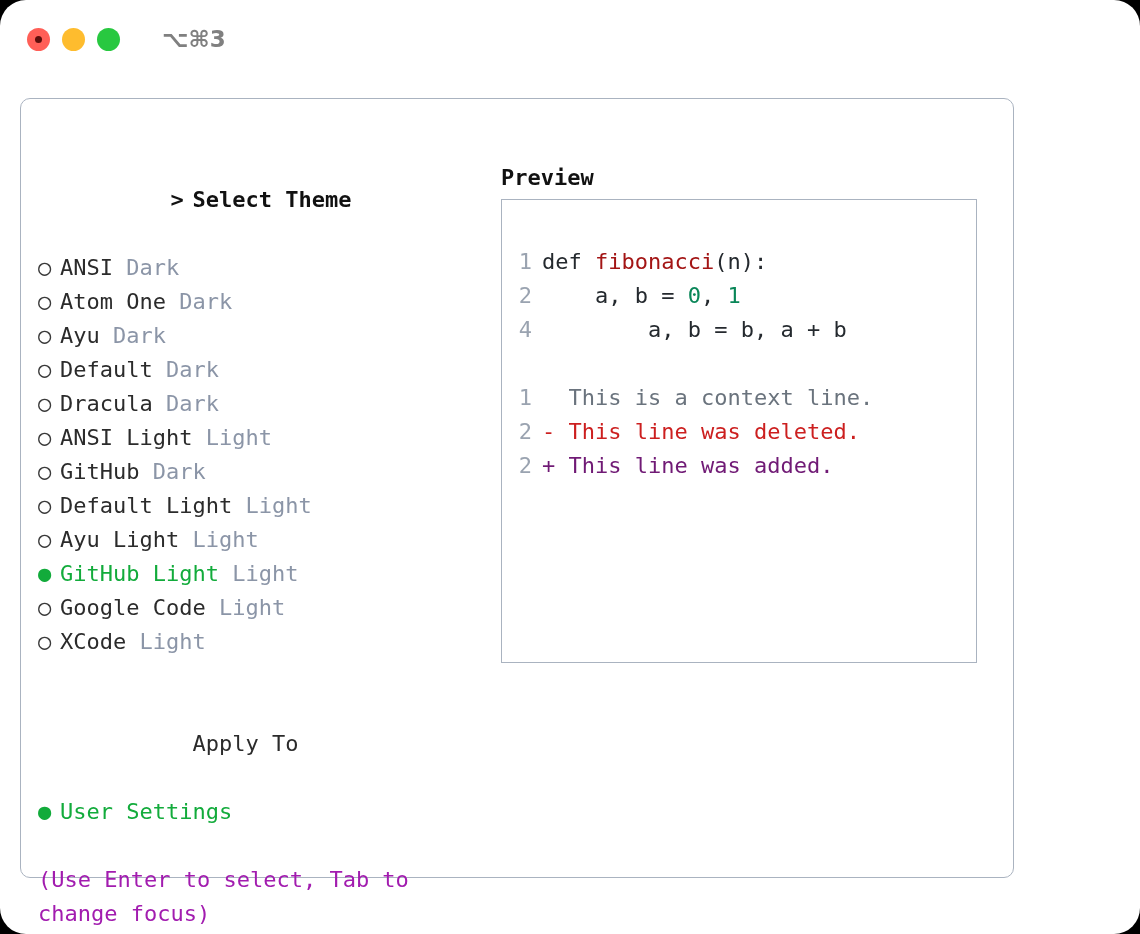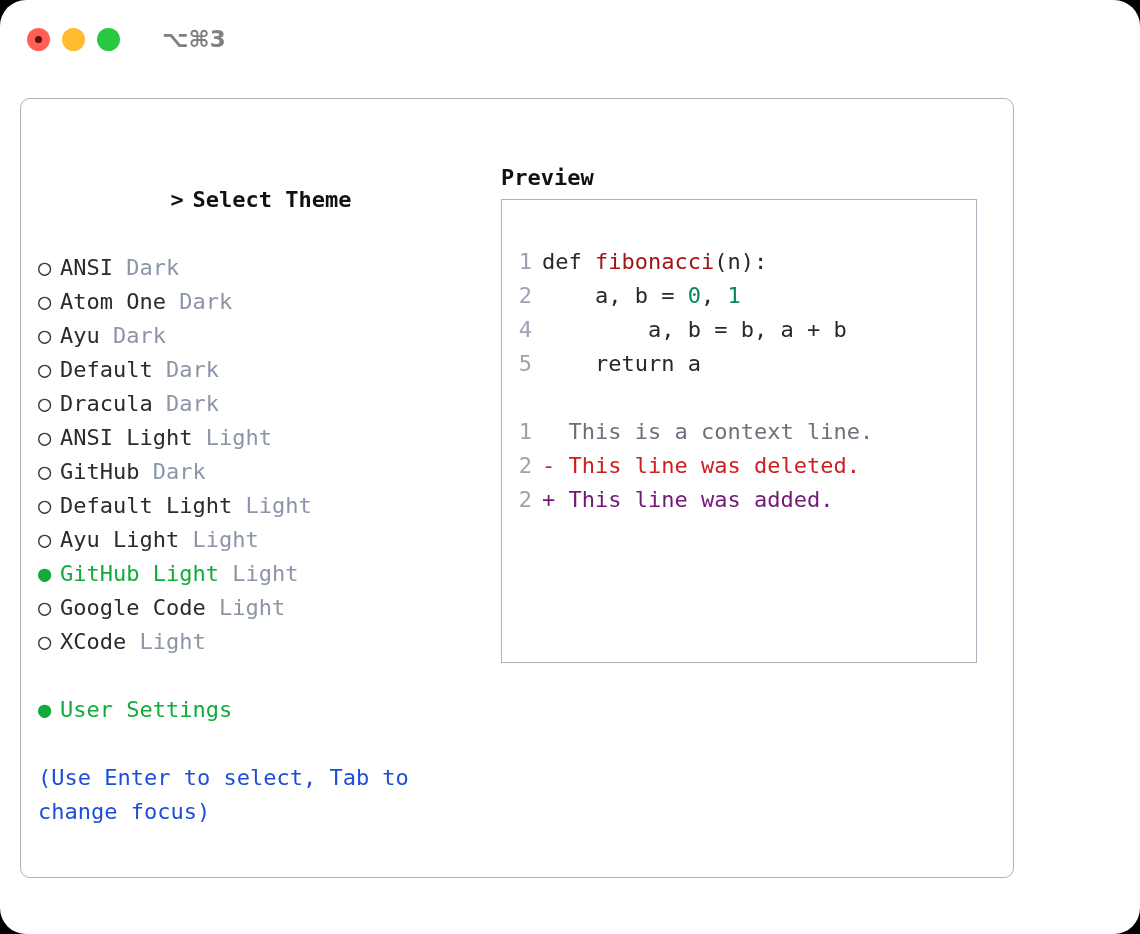--- a/index.html
+++ b/index.html
@@ -120,21 +120,21 @@
 
   .theme-name { color: #2b2b2b; }
   .theme-name.selected { color: #12ab3b; }
   .theme-suffix { color: #8b95a7; }
 
   .group-title {
     color: #2b2b2b;
   }
 
   .hint {
-    color: #1d4ed8;
+    color: #a21caf;
     font-size: 22px;
     line-height: 34px;
     white-space: pre;
     font-family: "DejaVu Sans Mono", "Liberation Mono", monospace;
   }
 
   .spacer-row { height: 34px; }
 
   
   .right-col {
@@ -217,40 +217,42 @@
             <div class="mono-line"><span class="marker marker-off">○</span><span class="theme-name">GitHub</span><span class="theme-suffix"> Dark</span></div>
             <div class="mono-line"><span class="marker marker-off">○</span><span class="theme-name">Default Light</span><span class="theme-suffix"> Light</span></div>
             <div class="mono-line"><span class="marker marker-off">○</span><span class="theme-name">Ayu Light</span><span class="theme-suffix"> Light</span></div>
             <div class="mono-line"><span class="marker marker-on">●</span><span class="theme-name selected">GitHub Light</span><span class="theme-suffix"> Light</span></div>
             <div class="mono-line"><span class="marker marker-off">○</span><span class="theme-name">Google Code</span><span class="theme-suffix"> Light</span></div>
             <div class="mono-line"><span class="marker marker-off">○</span><span class="theme-name">XCode</span><span class="theme-suffix"> Light</span></div>
           </div>
 
         <div class="spacer-row"></div>
 
+        <div class="mono-line group-title">
+          <span class="marker"> </span><span>Apply To</span>
+        </div>
 
         <div id="apply-to-list">
             <div class="mono-line"><span class="marker marker-on">●</span><span class="theme-name selected">User Settings</span></div>
           </div>
 
         <div class="spacer-row"></div>
 
         <div class="hint">(Use Enter to select, Tab to</div>
         <div class="hint">change focus)</div>
       </div>
 
       <div class="right-col">
         <div class="preview-title">Preview</div>
 
         <div class="code-box">
           <div id="code-sample">
               <div class="code-line"><span class="ln">1</span><span class="tok-plain">def </span><span class="tok-func">fibonacci</span><span class="tok-plain">(n):</span></div>
               <div class="code-line"><span class="ln">2</span><span class="tok-plain">    a, b = </span><span class="tok-num">0</span><span class="tok-plain">, </span><span class="tok-num">1</span></div>
               <div class="code-line"><span class="ln">4</span><span class="tok-plain">        a, b = b, a + b</span></div>
-              <div class="code-line"><span class="ln">5</span><span class="tok-plain">    return a</span></div>
             </div>
           <div class="code-gap"></div>
           <div id="diff-sample">
               <div class="code-line"><span class="ln">1</span><span class="tok-ctx">  This is a context line.</span></div>
               <div class="code-line"><span class="ln">2</span><span class="tok-del">- This line was deleted.</span></div>
               <div class="code-line"><span class="ln">2</span><span class="tok-add">+ This line was added.</span></div>
             </div>
         </div>
       </div>
 

